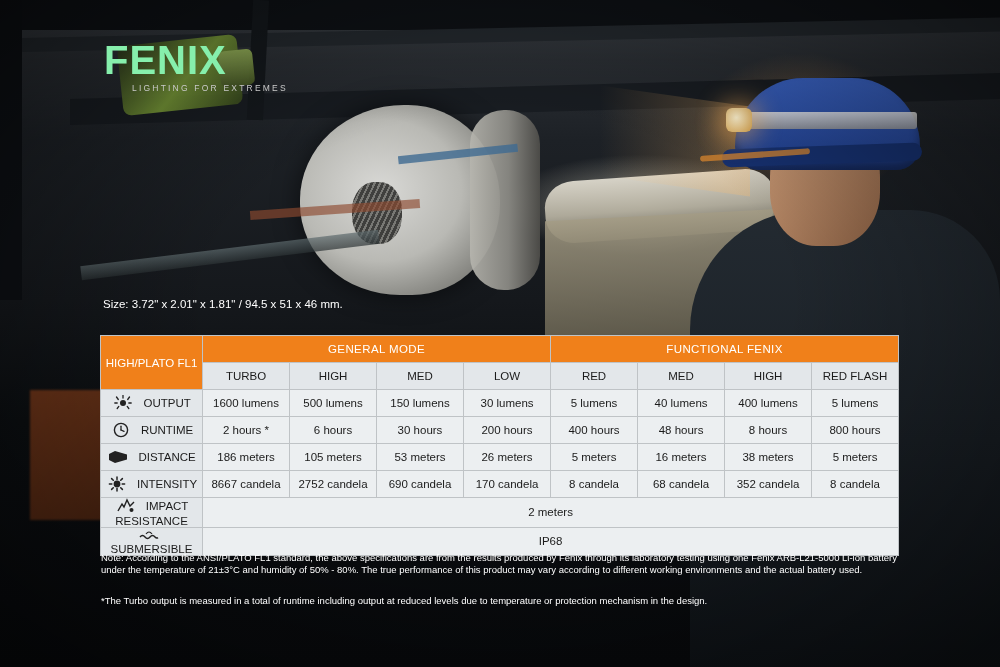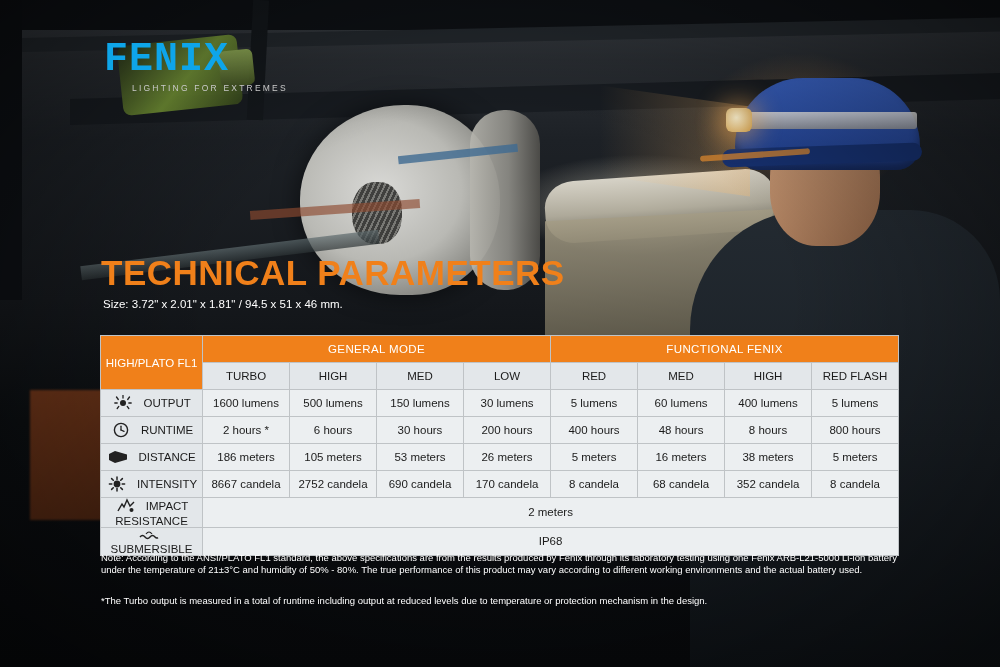--- a/index.html
+++ b/index.html
@@ -210,23 +210,23 @@
   .logo {
     position: absolute;
     left: 104px;
     top: 40px;
     user-select: none;
   }
   .logo-word {
     font-size: 40px;
     font-weight: bold;
     letter-spacing: 1px;
-    color: #0ea5e9;
+    color: #86efac;
     line-height: 1;
-    font-family: Liberation Mono, monospace;
+    font-family: Liberation Sans, sans-serif;
   }
   .logo-tag {
     margin-top: 3px;
     font-size: 8.5px;
     letter-spacing: 2.2px;
     color: #c9c9c9;
     font-family: "Liberation Sans", sans-serif;
     margin-left: 28px;
   }
 
@@ -363,21 +363,20 @@
     <div class="headlamp"></div>
     <div class="worker-light-stripe"></div>
     <div class="vignette"></div>
   </div>
 
   <div class="logo">
     <div class="logo-word">FENIX</div>
     <div class="logo-tag">LIGHTING FOR EXTREMES</div>
   </div>
 
-  <div class="title">TECHNICAL PARAMETERS</div>
 
   <div class="specs">
     <div>Size: 3.72" x 2.01" x 1.81" / 94.5 x 51 x 46 mm.</div>
   </div>
 
   <div class="table-wrap">
     <table class="params">
       <colgroup>
         <col style="width:102px">
         <col style="width:87px">
@@ -422,21 +421,21 @@
                 </g>
               </svg>
             </span>
             <span class="lbl">OUTPUT</span>
           </td>
           <td class="cell-data">1600 lumens</td>
           <td class="cell-data">500 lumens</td>
           <td class="cell-data">150 lumens</td>
           <td class="cell-data">30 lumens</td>
           <td class="cell-data">5 lumens</td>
-          <td class="cell-data">60 lumens</td>
+          <td class="cell-data">40 lumens</td>
           <td class="cell-data">400 lumens</td>
           <td class="cell-data">5 lumens</td>
         </tr>
 
         <tr>
           <td class="row-label">
             <span class="ic">
               <svg width="16" height="16" viewBox="0 0 16 16">
                 <circle cx="8" cy="8" r="6.6" fill="none" stroke="#222" stroke-width="1.4"></circle>
                 <line x1="8" y1="8" x2="8" y2="4.2" stroke="#222" stroke-width="1.3" stroke-linecap="round"></line>

